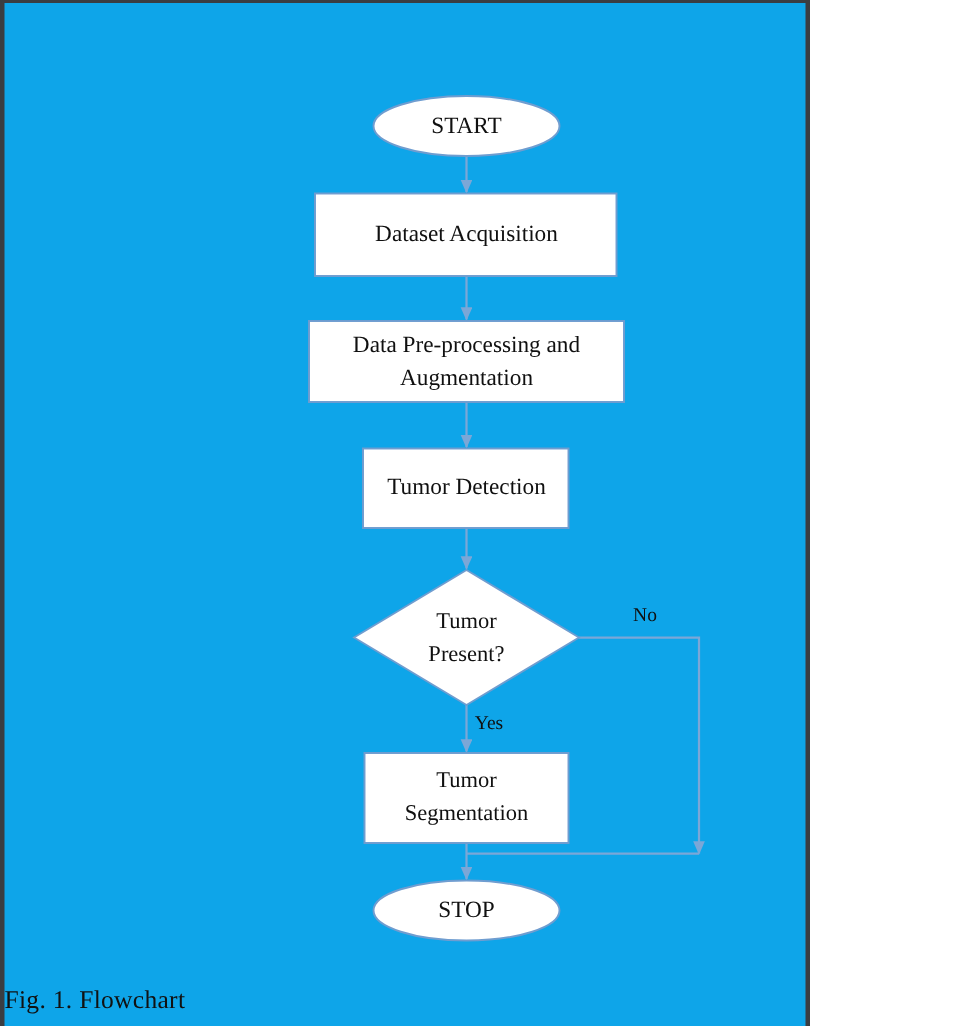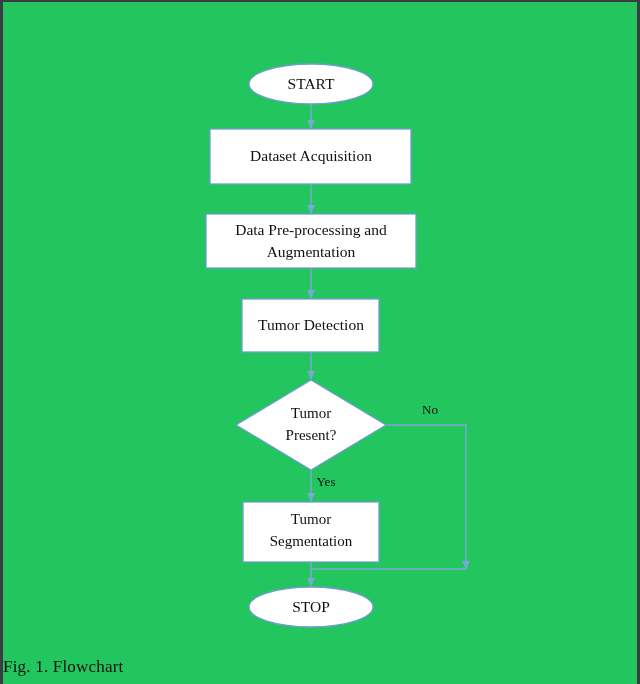--- a/index.html
+++ b/index.html
@@ -10,23 +10,23 @@
   }
   body {
     width: 640px;
     height: 684px;
     font-family: "Liberation Serif", "DejaVu Serif", serif;
     color: #000000;
     overflow: hidden;
   }
   #page {
     position: relative;
-    width: 640px;
+    width: 540px;
     height: 684px;
-    background: #22c55e;
+    background: #0ea5e9;
     box-sizing: border-box;
     border-left: 3px solid #3a3d42;
     border-top: 2px solid #3a3d42;
     border-right: 3px solid #3a3d42;
     padding-left: 20px;
   }
   #figure-area {
     position: absolute;
     left: 0;
     top: 0;

